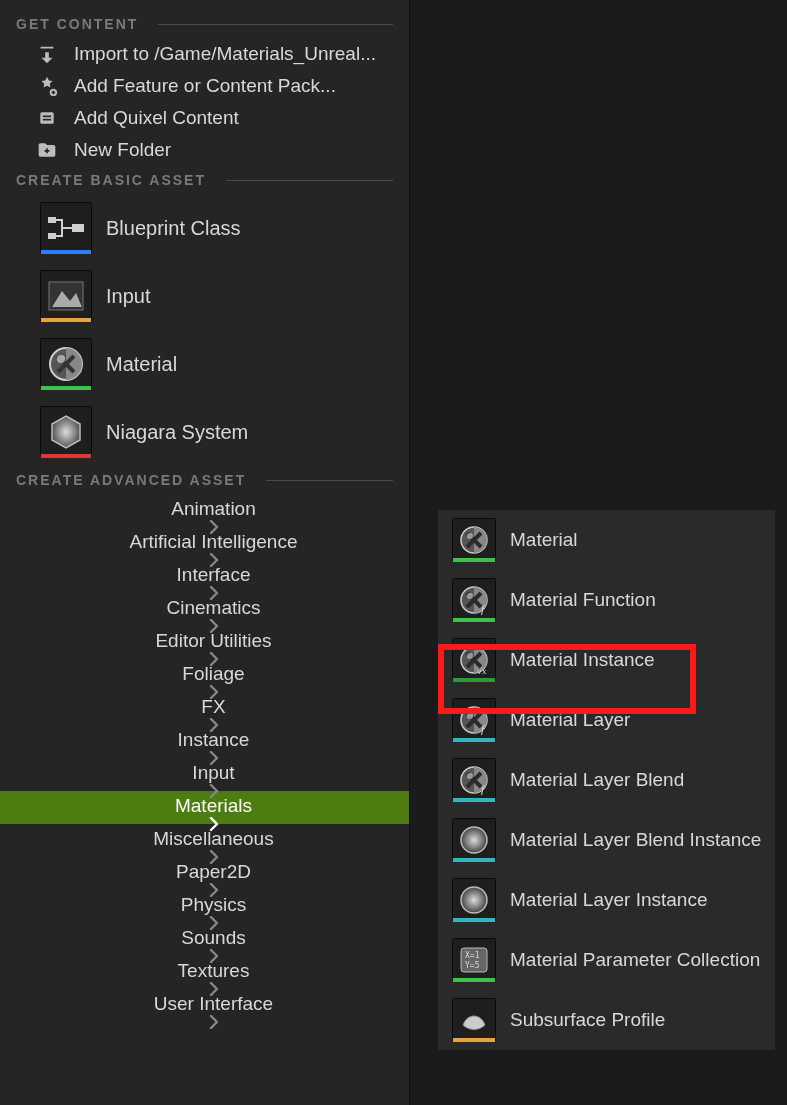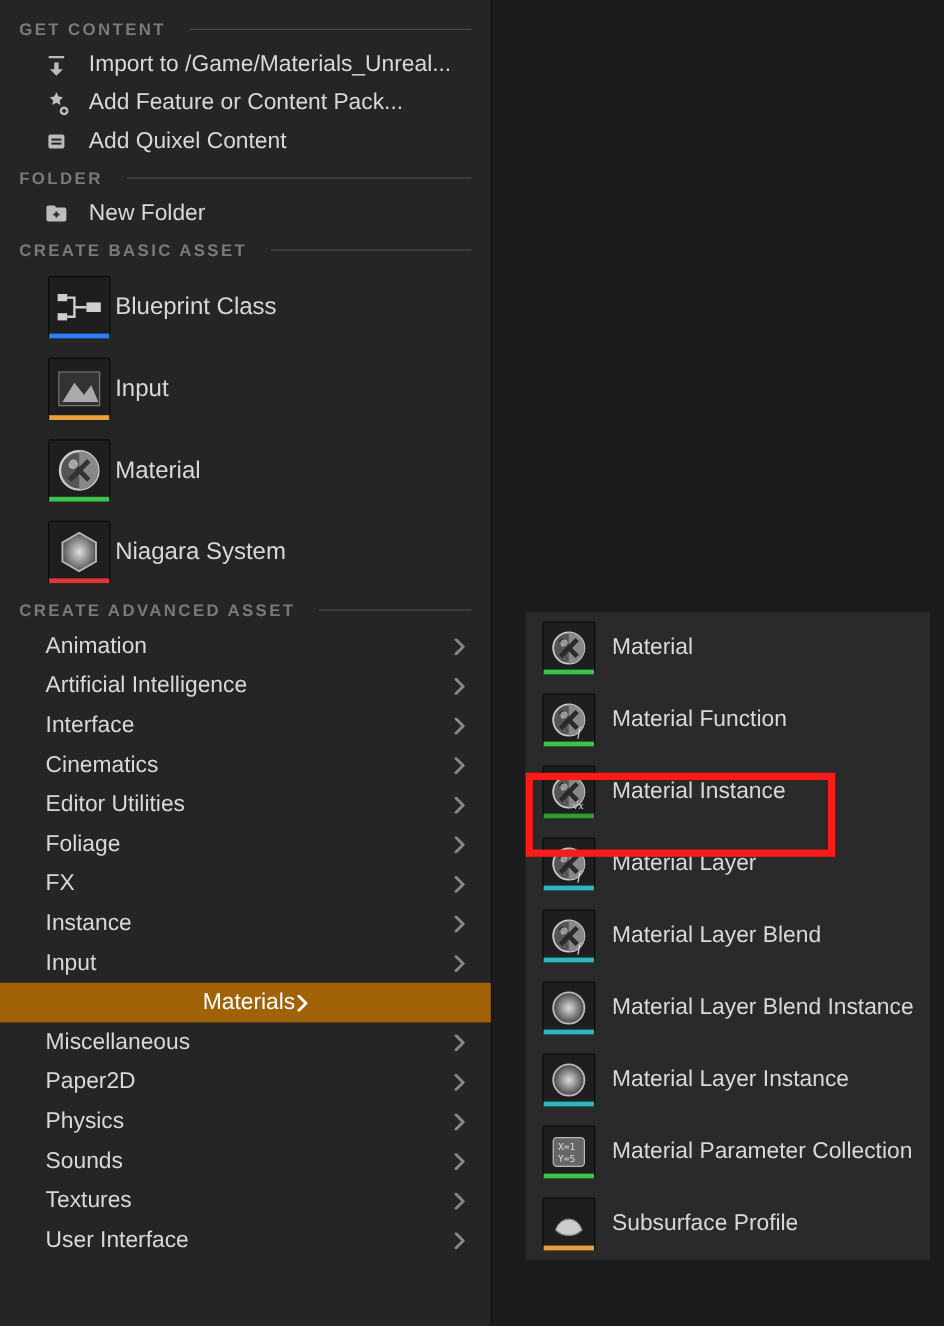--- a/index.html
+++ b/index.html
@@ -65,21 +65,21 @@
     display: flex;
     align-items: center;
     justify-content: center;
     color: #bcbcbc;
   }
 
   
   .asset-item {
     display: flex;
     align-items: center;
-    gap: 4px;
+    gap: 14px;
     padding: 8px 20px 8px 40px;
     font-size: 20px;
     color: #d8d8d8;
     cursor: pointer;
   }
   .asset-thumb {
     width: 52px;
     height: 52px;
     background: #1e1e1e;
     border: 1px solid #0a0a0a;
@@ -98,28 +98,28 @@
   
   .cat-row {
     display: flex;
     align-items: center;
     justify-content: space-between;
     padding: 4px 20px 4px 38px;
     font-size: 19px;
     color: #d8d8d8;
     cursor: pointer;
     height: 33px;
+    flex-direction: column;
   }
   .cat-row .chev {
     color: #888;
   }
   .cat-row.selected {
-    background: #a16207;
+    background: #4d7c0f;
     color: #fff;
-    justify-content: center;
   }
   .cat-row.selected .chev { color: #fff; }
 
   
   .sub-item {
     display: flex;
     align-items: center;
     gap: 14px;
     padding: 8px 14px 8px 14px;
     font-size: 19px;
@@ -182,24 +182,20 @@
     <span class="mi-icon">
       <svg width="20" height="20" viewBox="0 0 24 24">
           <rect x="4" y="5" width="16" height="14" rx="2" fill="#bcbcbc"></rect>
           <rect x="7" y="9" width="10" height="2" fill="#252525"></rect>
           <rect x="7" y="13" width="10" height="2" fill="#252525"></rect>
         </svg>
     </span>
     <span>Add Quixel Content</span>
   </div>
 
-  <div class="section-header">
-    <span>FOLDER</span>
-    <span class="rule"></span>
-  </div>
   <div class="menu-item">
     <span class="mi-icon">
       <svg width="22" height="20" viewBox="0 0 24 24">
           <path fill="#bcbcbc" d="M10 4H4a2 2 0 00-2 2v12a2 2 0 002 2h16a2 2 0 002-2V8a2 2 0 00-2-2h-8l-2-2z"></path>
           <path d="M12 10v6M9 13h6" stroke="#252525" stroke-width="2"></path>
         </svg>
     </span>
     <span>New Folder</span>
   </div>
 

